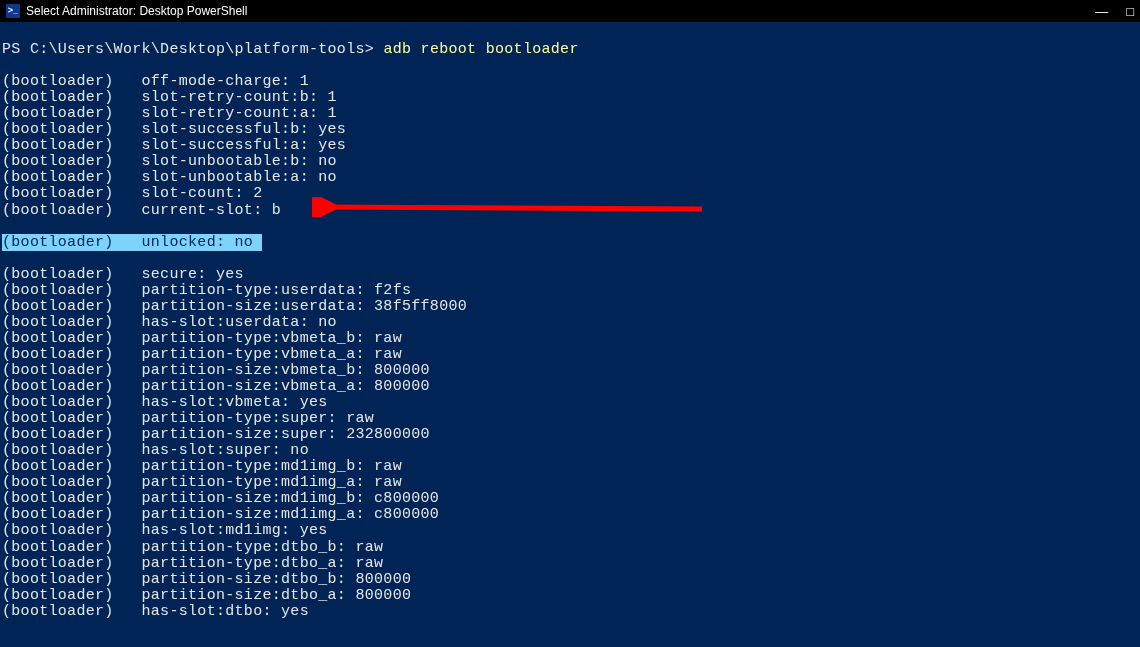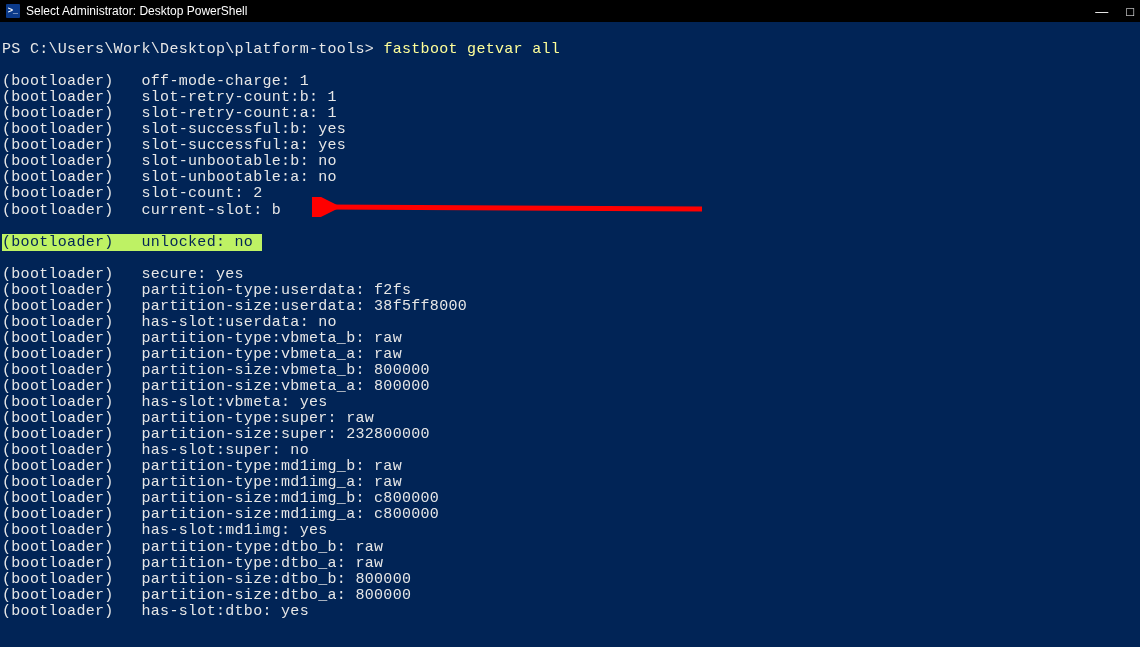--- a/index.html
+++ b/index.html
@@ -37,21 +37,21 @@
     .win-btn { font-size: 13px; line-height: 1; }
     .terminal {
       padding: 4px 0 0 2px;
       white-space: pre;
       letter-spacing: 0.3px;
     }
     .prompt { color: #e7e7e7; display:inline; }
     .cmd { color: #ffff99; display:inline; }
     .line { display:block; }
     .hl {
-      background: #bef264;
+      background: #7dd3fc;
       color: #012456;
       display: inline;
     }
     .arrow {
       position: absolute;
       z-index: 5;
     }
   </style>
 </head>
 <body>
@@ -61,21 +61,21 @@
     <span class="ps-icon">&gt;_</span>
     <span>Select Administrator: Desktop PowerShell</span>
   </div>
   <div class="titlebar-right">
     <span class="win-btn">—</span>
     <span class="win-btn">□</span>
   </div>
 </div>
 
 <div class="terminal">
-<span class="line"><span class="prompt">PS C:\Users\Work\Desktop\platform-tools&gt; </span><span class="cmd">fastboot getvar all</span></span>
+<span class="line"><span class="prompt">PS C:\Users\Work\Desktop\platform-tools&gt; </span><span class="cmd">adb reboot bootloader</span></span>
 <span id="before-lines"><span class="line">(bootloader)   off-mode-charge: 1</span><span class="line">(bootloader)   slot-retry-count:b: 1</span><span class="line">(bootloader)   slot-retry-count:a: 1</span><span class="line">(bootloader)   slot-successful:b: yes</span><span class="line">(bootloader)   slot-successful:a: yes</span><span class="line">(bootloader)   slot-unbootable:b: no</span><span class="line">(bootloader)   slot-unbootable:a: no</span><span class="line">(bootloader)   slot-count: 2</span><span class="line">(bootloader)   current-slot: b</span></span>
 <span class="line"><span class="hl">(bootloader)   unlocked: no </span></span>
 <span id="after-lines"><span class="line">(bootloader)   secure: yes</span><span class="line">(bootloader)   partition-type:userdata: f2fs</span><span class="line">(bootloader)   partition-size:userdata: 38f5ff8000</span><span class="line">(bootloader)   has-slot:userdata: no</span><span class="line">(bootloader)   partition-type:vbmeta_b: raw</span><span class="line">(bootloader)   partition-type:vbmeta_a: raw</span><span class="line">(bootloader)   partition-size:vbmeta_b: 800000</span><span class="line">(bootloader)   partition-size:vbmeta_a: 800000</span><span class="line">(bootloader)   has-slot:vbmeta: yes</span><span class="line">(bootloader)   partition-type:super: raw</span><span class="line">(bootloader)   partition-size:super: 232800000</span><span class="line">(bootloader)   has-slot:super: no</span><span class="line">(bootloader)   partition-type:md1img_b: raw</span><span class="line">(bootloader)   partition-type:md1img_a: raw</span><span class="line">(bootloader)   partition-size:md1img_b: c800000</span><span class="line">(bootloader)   partition-size:md1img_a: c800000</span><span class="line">(bootloader)   has-slot:md1img: yes</span><span class="line">(bootloader)   partition-type:dtbo_b: raw</span><span class="line">(bootloader)   partition-type:dtbo_a: raw</span><span class="line">(bootloader)   partition-size:dtbo_b: 800000</span><span class="line">(bootloader)   partition-size:dtbo_a: 800000</span><span class="line">(bootloader)   has-slot:dtbo: yes</span></span>
 </div>
 
 <svg class="arrow" style="left:312px; top:197px;" width="400" height="20" viewBox="0 0 400 20">
   <defs>
     <marker id="ahead" markerWidth="14" markerHeight="14" refX="3" refY="7" orient="auto">
       <polygon points="0,7 14,0 14,14" fill="#ff0000"></polygon>
     </marker>

